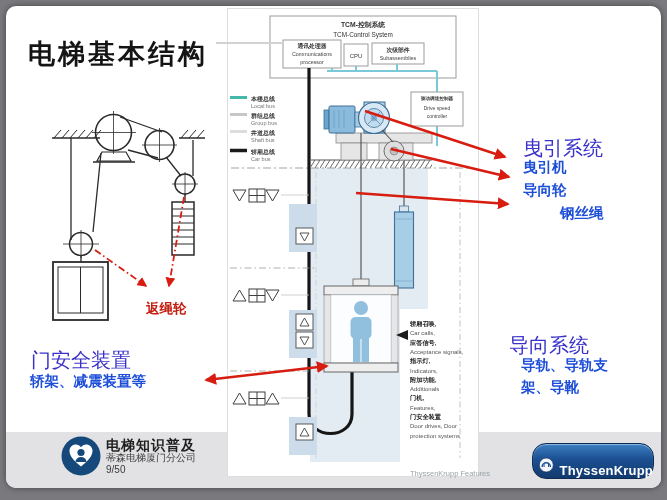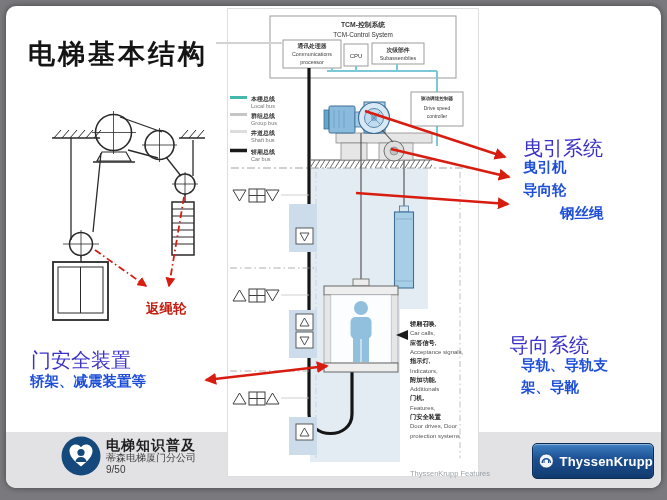--- a/index.html
+++ b/index.html
@@ -22,24 +22,24 @@
   .c-title{left:25px;top:341px;}
   .c-sub{left:24px;top:366px;}
   .g-title{left:503px;top:326px;}
   .g-sub1{left:515px;top:350px;}
   .g-sub2{left:515px;top:372px;text-align:right;}
   .f-name{left:100px;top:431px;font-size:14px;font-weight:700;color:#1f1f1f;z-index:3;letter-spacing:1px;}
   .f-org{left:100px;top:445px;font-size:10px;color:#3a3a3a;z-index:3;}
   .f-page{left:100px;top:458px;font-size:10px;color:#3a3a3a;z-index:3;}
   .avatar{left:54px;top:429px;z-index:3;}
   .watermark{left:404px;top:463px;font-size:7.5px;color:#9aa2a8;z-index:5;}
-  .logo{left:526px;top:437px;width:120px;height:34px;z-index:5;border-radius:5px;
+  .logo{left:526px;top:437px;width:120px;height:34px;z-index:5;border-radius:14px;
         background:linear-gradient(180deg,#3d7fc1 0%,#1b4f92 45%,#123a6e 100%);
         border:1px solid #0d2c55;box-shadow:inset 0 1px 1px rgba(255,255,255,.45);
-        display:flex;align-items:center;}
+        display:flex;align-items:flex-end;}
   .logo-text{color:#ffffff;font-size:13px;font-weight:700;margin-left:5px;letter-spacing:.2px;}
   svg text{font-family:"Liberation Sans","DejaVu Sans",sans-serif;}
 </style>
 </head>
 <body>
 
 <div class="stage">
  <div class="slide">
 
   <div class="abs footer-bg"></div>

